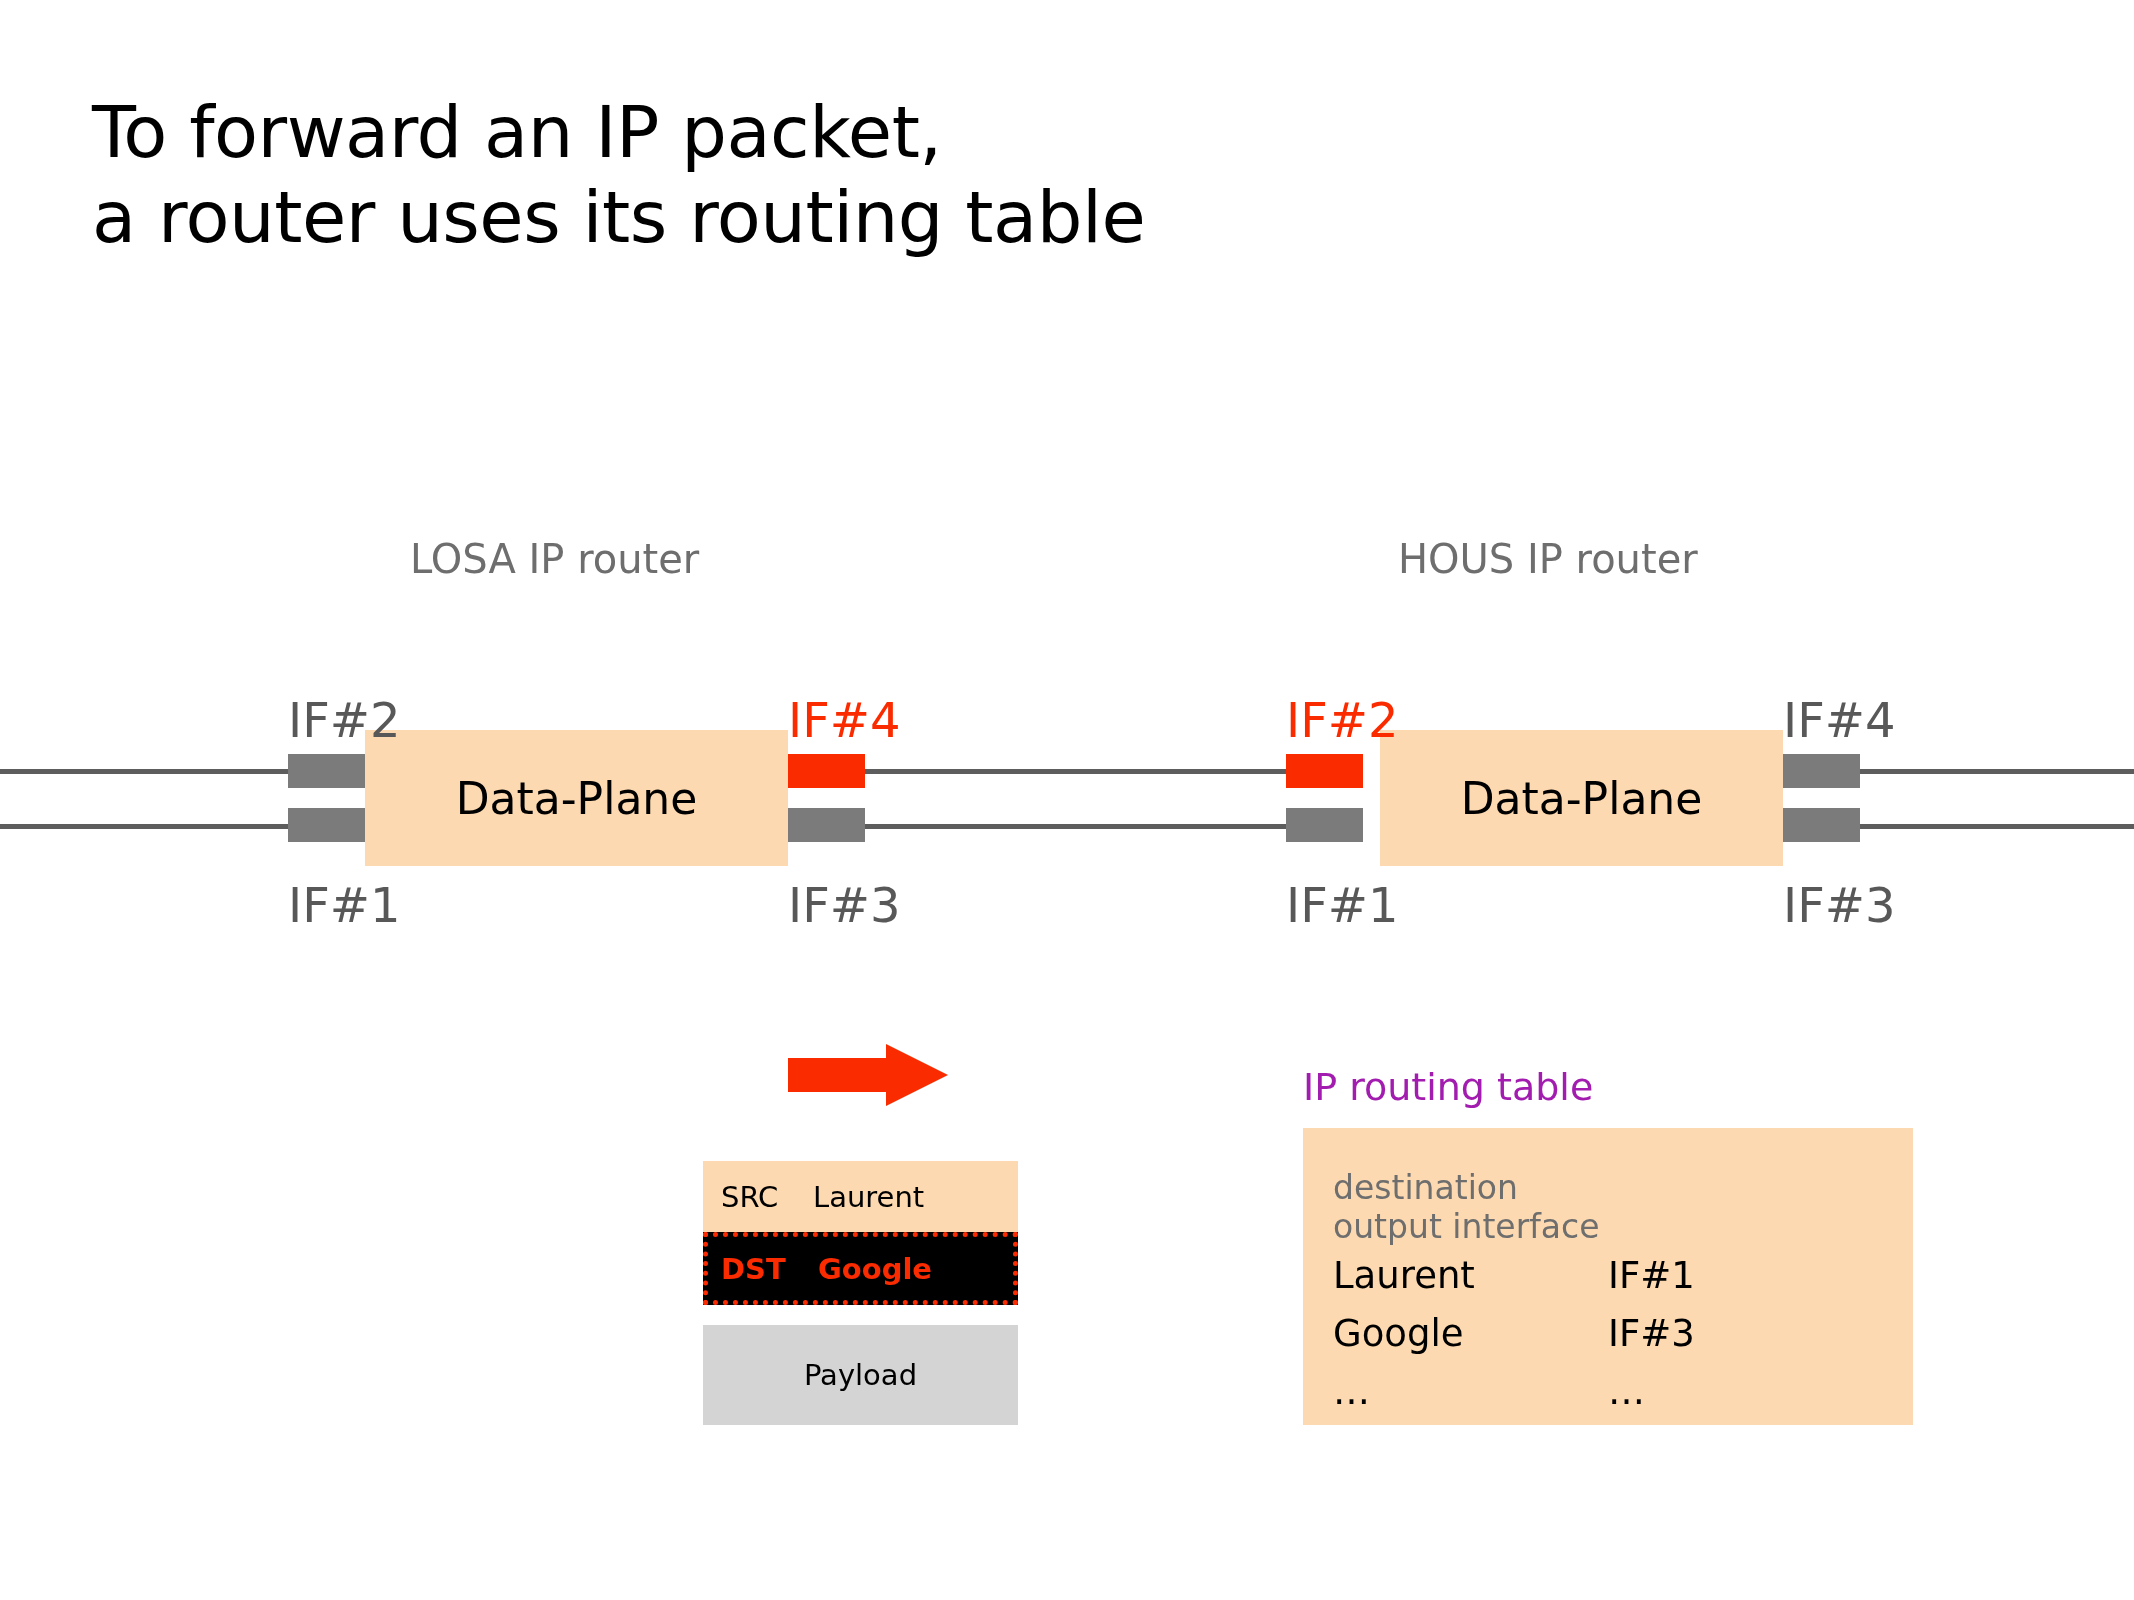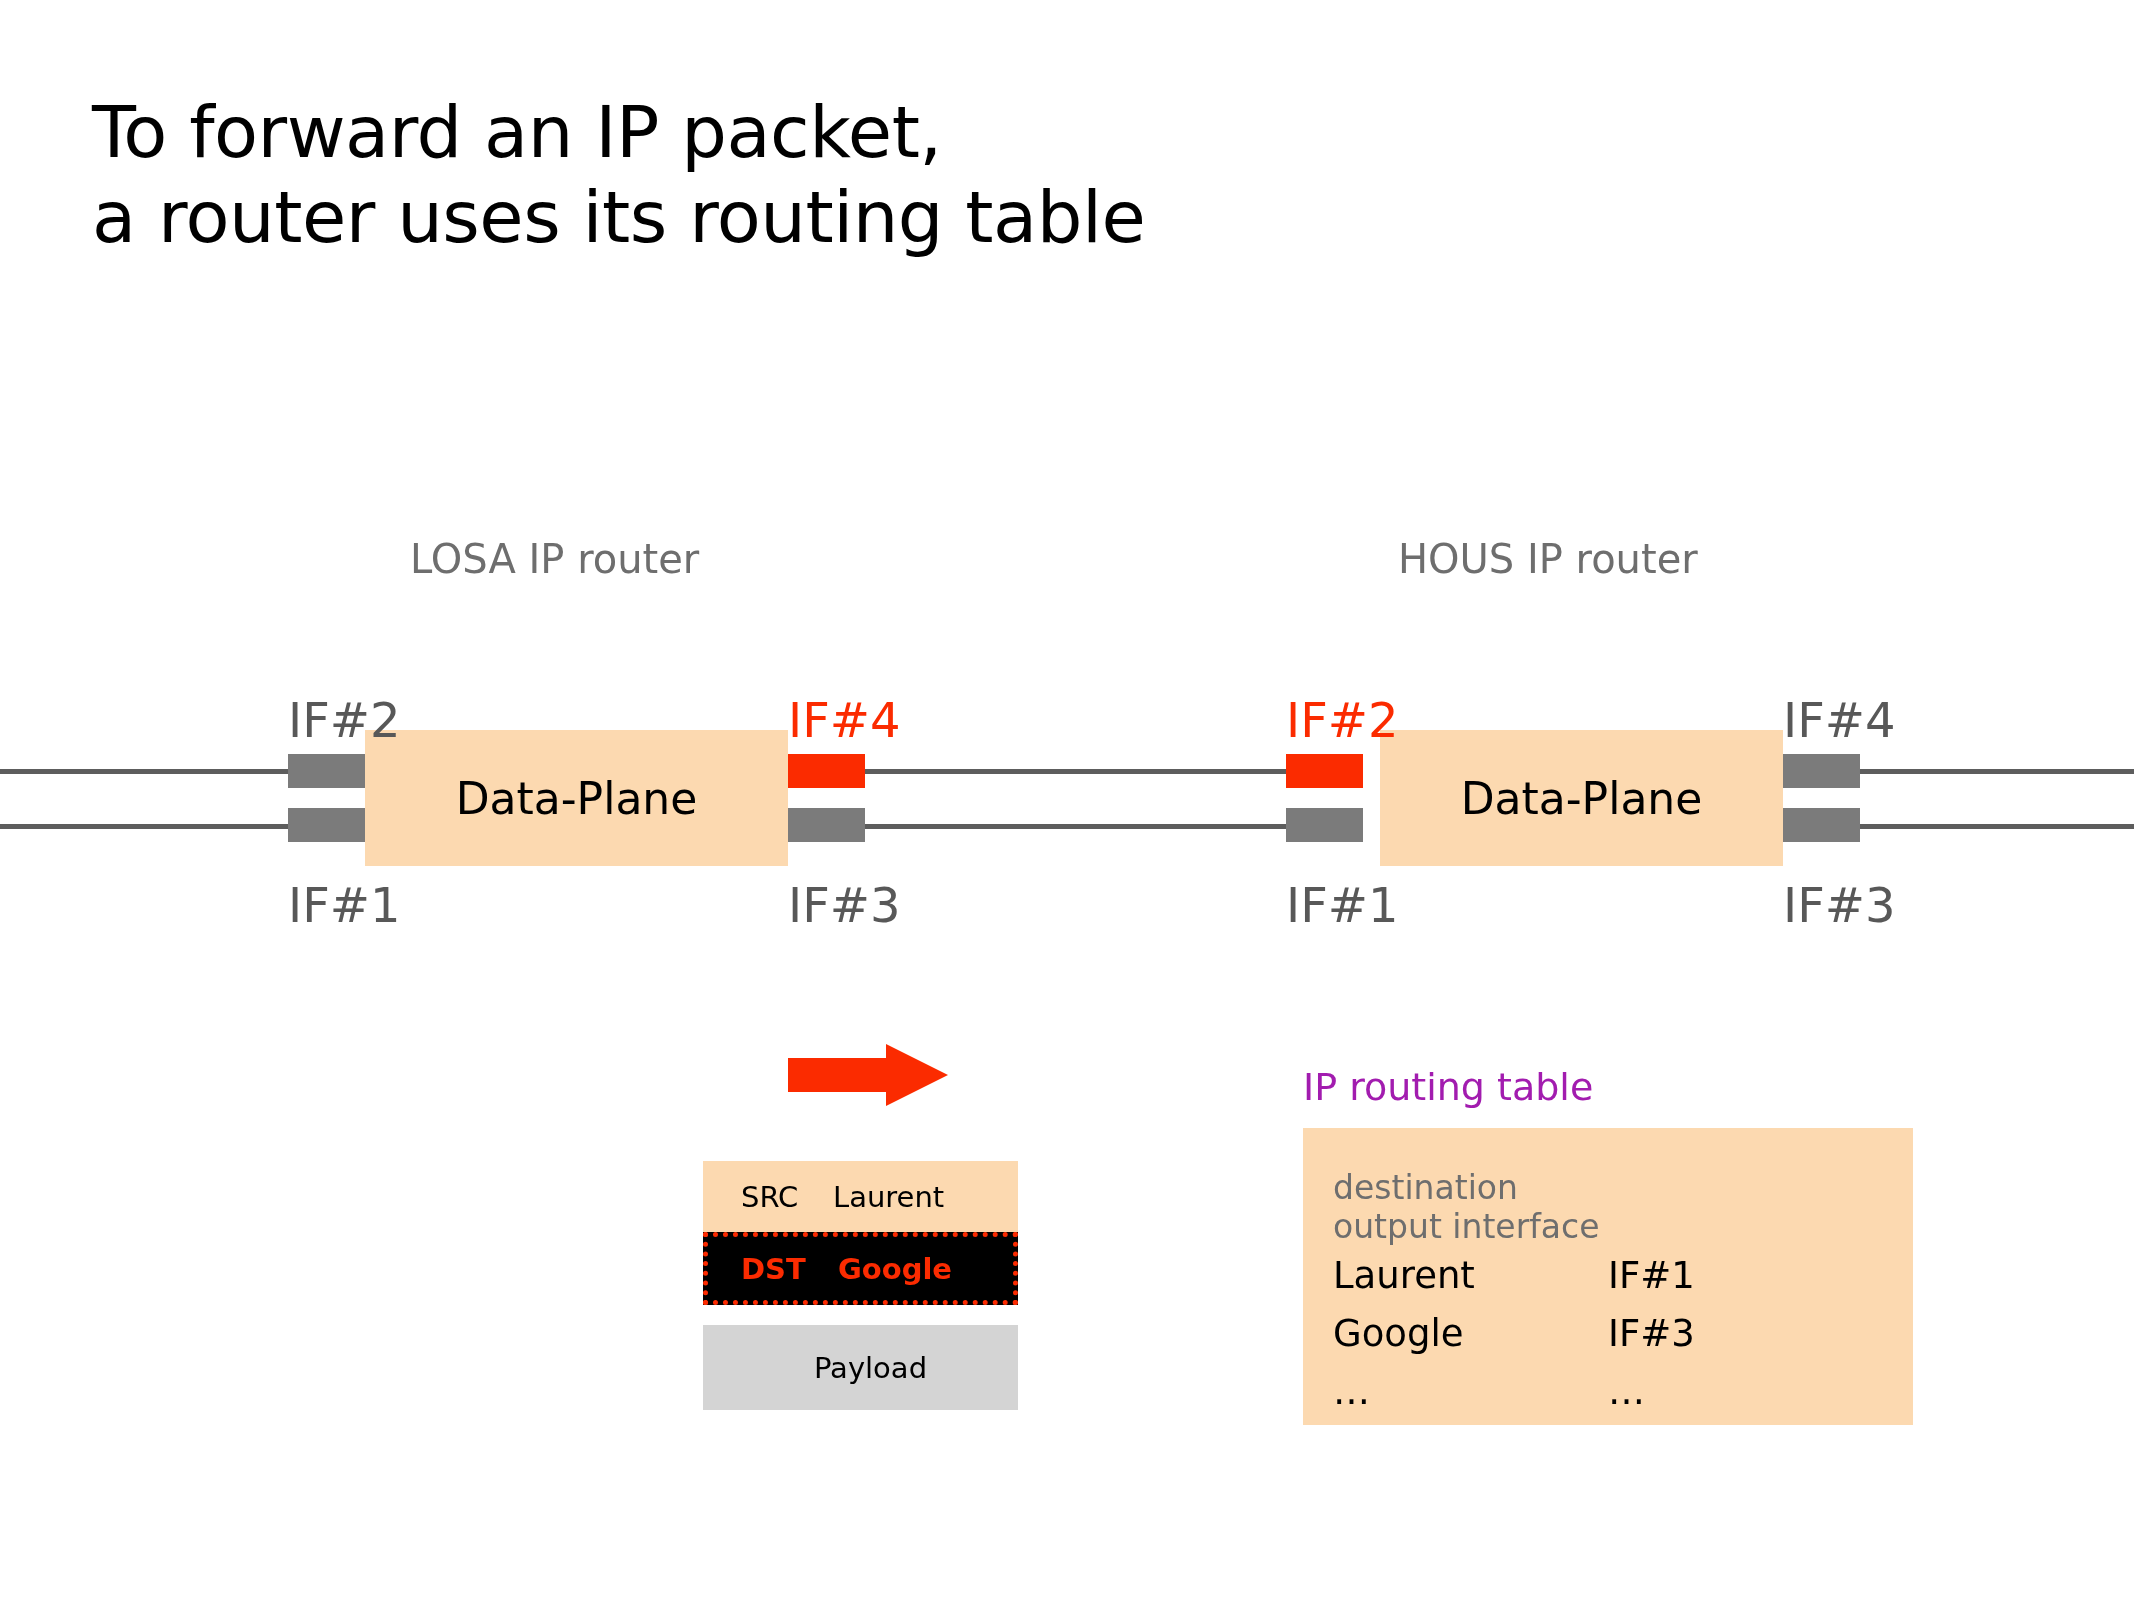--- a/index.html
+++ b/index.html
@@ -89,36 +89,35 @@
   }
 
   
   .pkt-row {
     position: absolute;
     left: 703px;
     width: 315px;
     display: flex;
     align-items: center;
     font-size: 29px;
-    padding-left: 20px;
   }
   #pkt-src {
     top: 1161px; height: 71px;
     background: #fcd9b0;
     color: #000000;
   }
   #pkt-dst {
     top: 1232px; height: 73px;
     background: #000000;
     color: #fb2b00;
     font-weight: bold;
     border: 5px dotted #fb2b00;
   }
   #pkt-payload {
-    top: 1325px; height: 85px;
+    top: 1325px; height: 100px;
     background: #d4d4d4;
     color: #000000;
     justify-content: center;
   }
   .pkt-key   { width: 110px; padding-left: 18px; }
   .pkt-value { flex: 1; }
   #pkt-dst .pkt-key { padding-left: 13px; }
 
   
   #rt-title {

